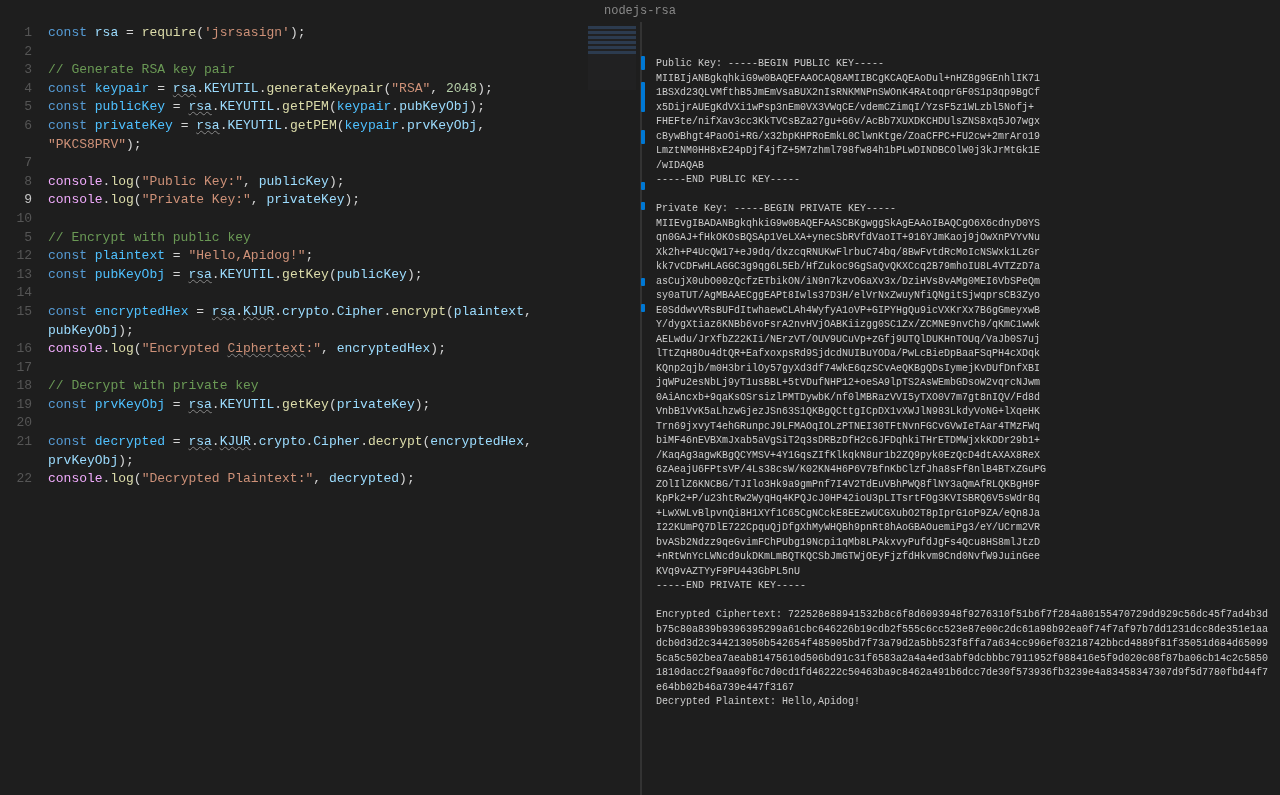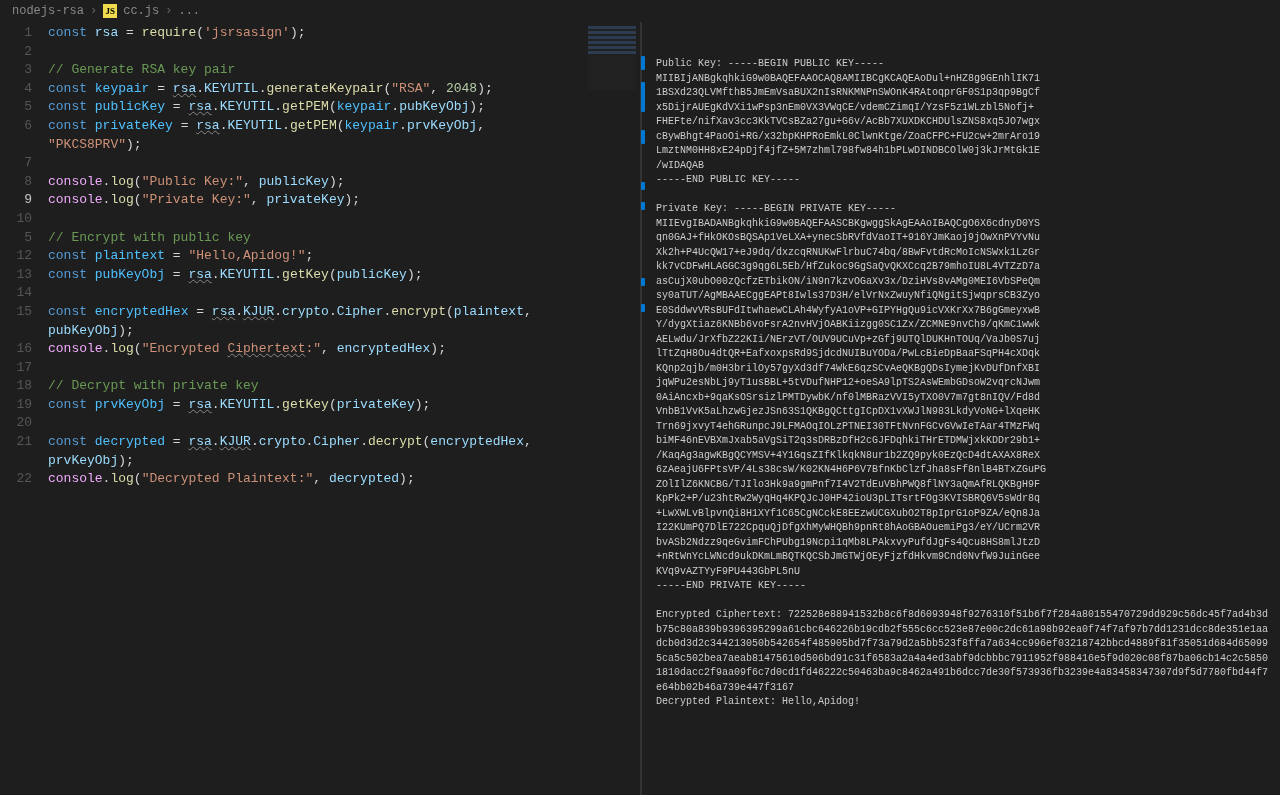--- a/index.html
+++ b/index.html
@@ -16,20 +16,21 @@
   }
   .breadcrumb {
     display: flex;
     align-items: center;
     gap: 6px;
     padding: 4px 12px;
     font-size: 12px;
     color: #888;
     background: #1e1e1e;
     height: 22px;
+    flex-direction: column;
   }
   .breadcrumb .sep { color: #666; }
   .js-icon {
     width: 14px; height: 14px;
     background: #f0db4f;
     color: #000;
     font-size: 9px;
     font-weight: bold;
     display: inline-flex;
     align-items: center;

